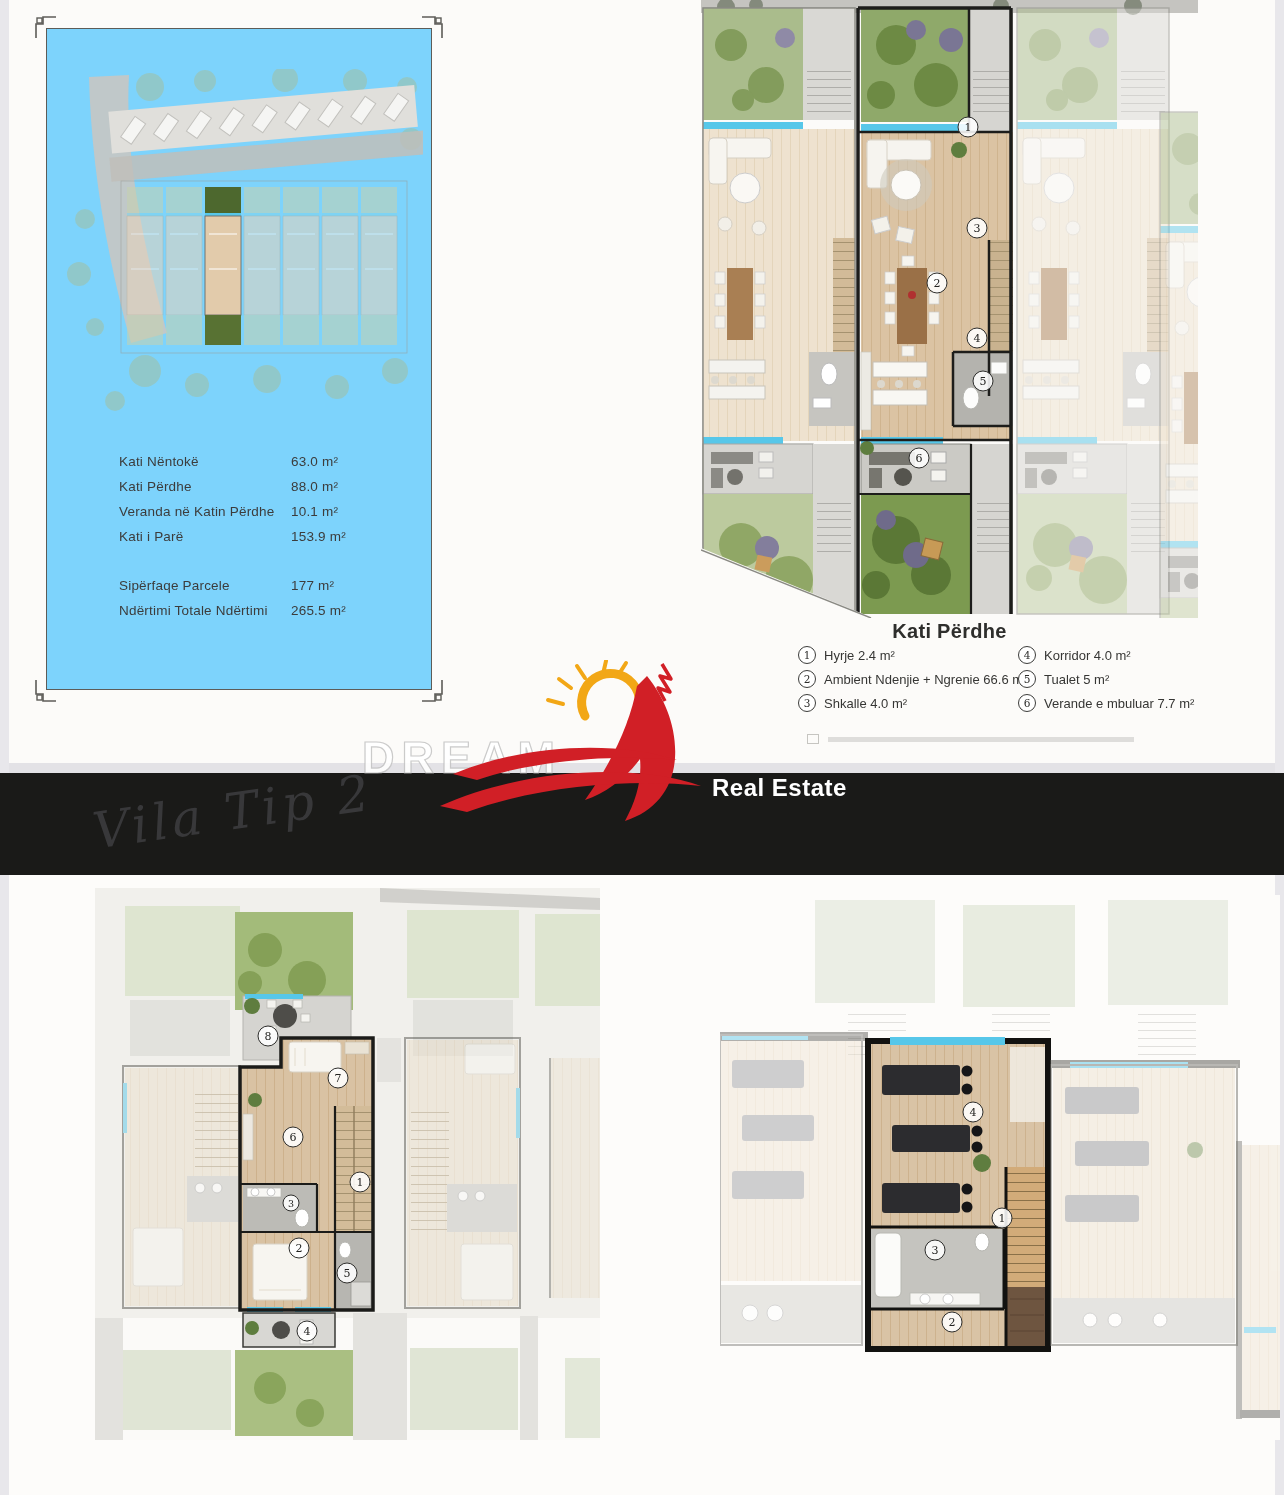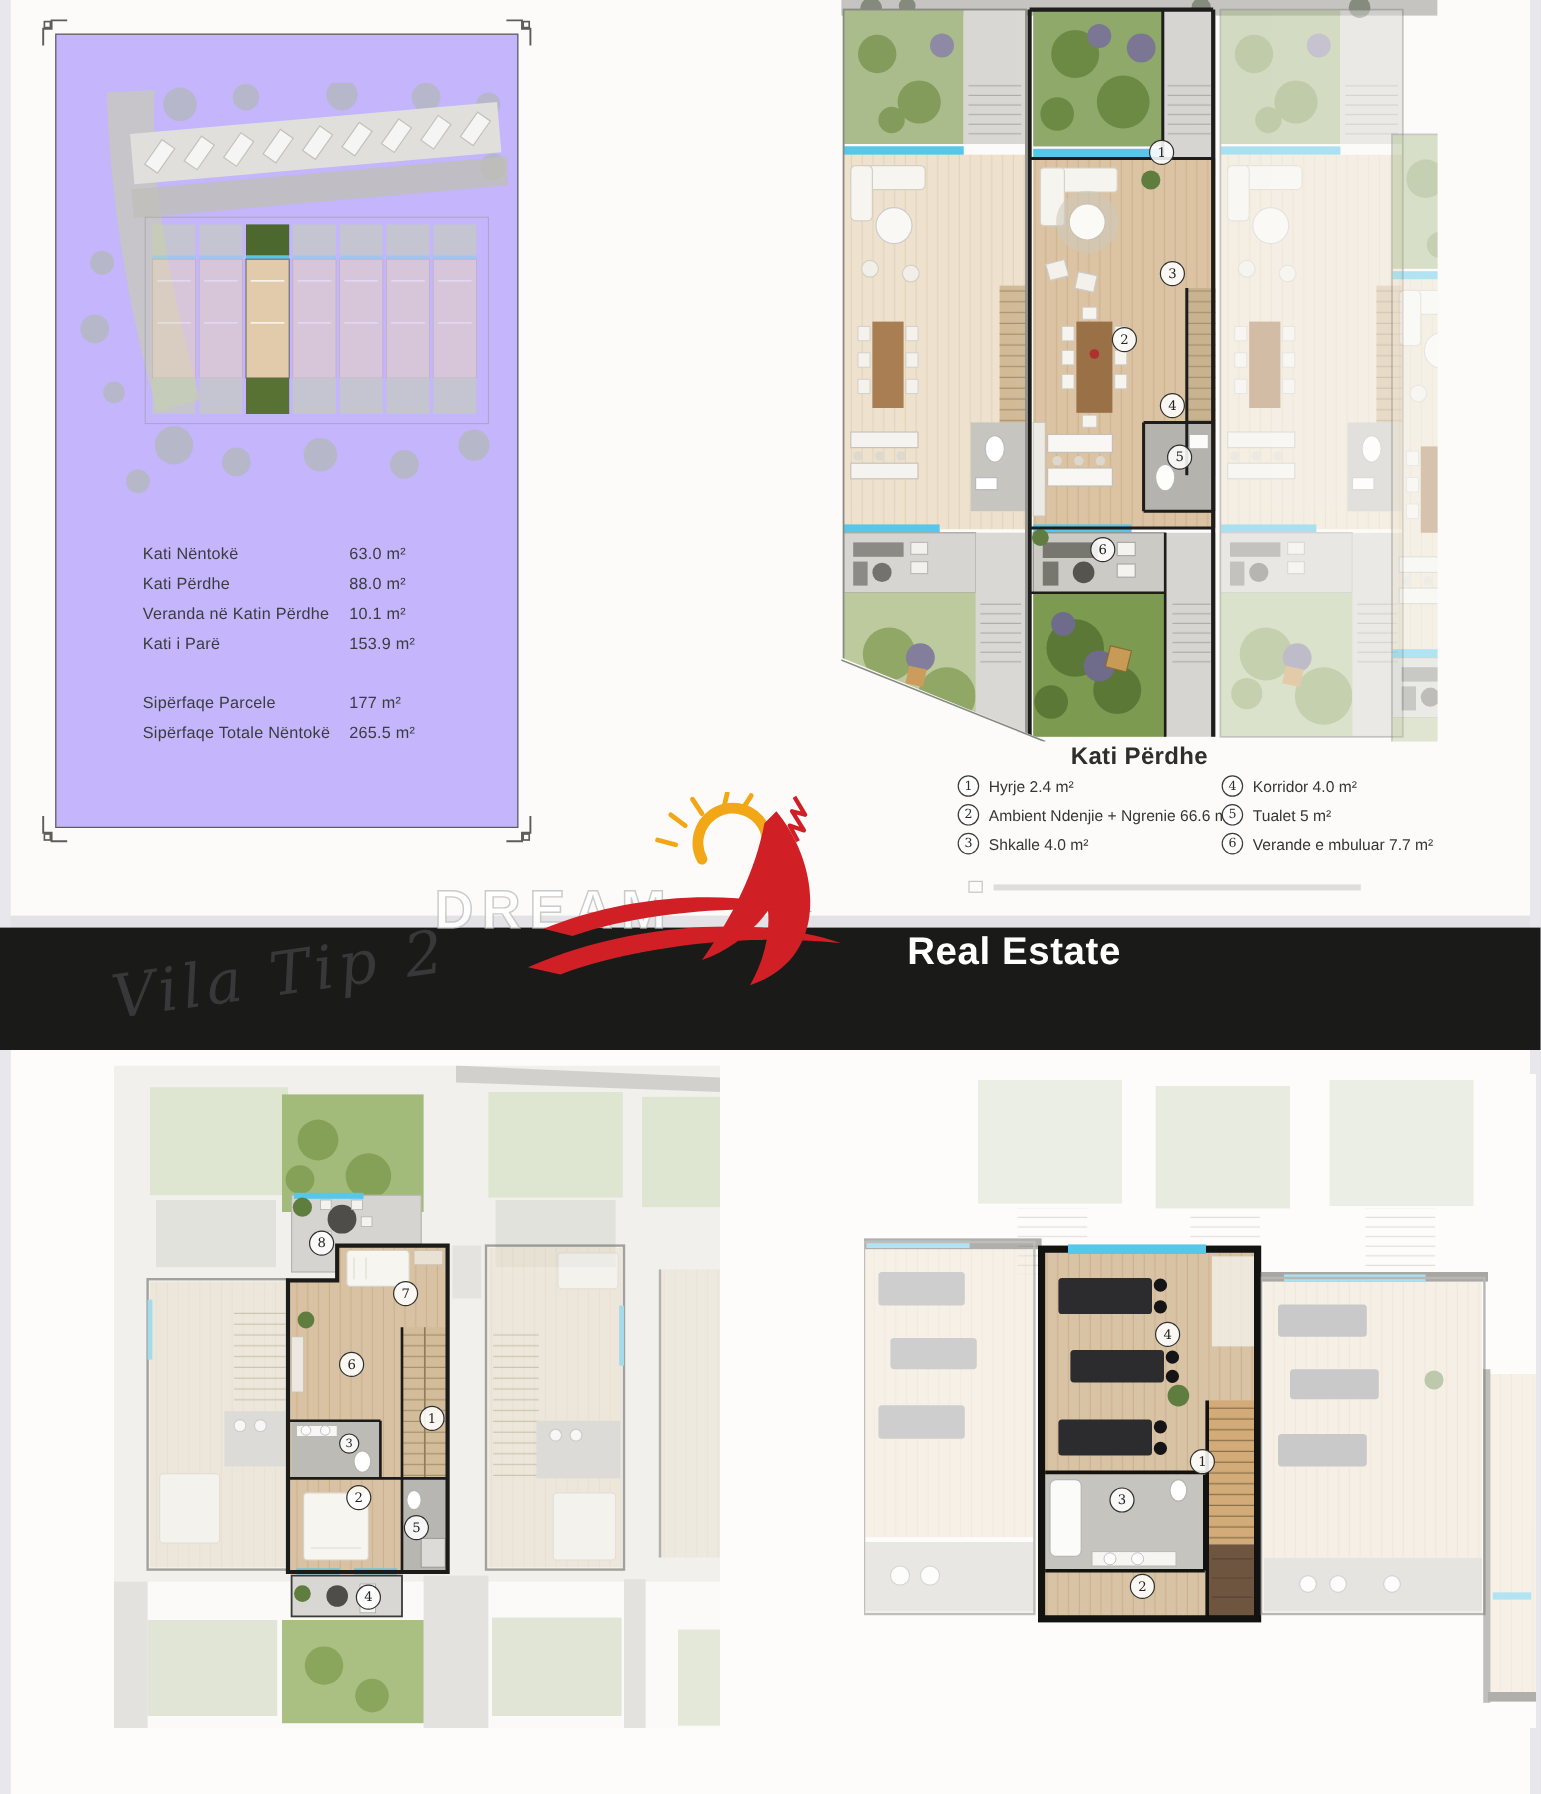--- a/index.html
+++ b/index.html
@@ -5,21 +5,21 @@
   html,body{margin:0;padding:0;}
   body{font-family:"Liberation Sans",sans-serif;background:#e3e2e6;}
   .page{position:relative;width:1284px;height:1495px;background:#e3e2e6;overflow:hidden;margin:0 auto;}
   .edge{position:absolute;top:0;bottom:0;width:9px;background:#e8e7eb;z-index:0;}
   .edge.left{left:0;} .edge.right{right:0;}
 
   
   .top-panel{position:absolute;left:9px;top:0;width:1266px;height:763px;background:#fcfbf9;z-index:1;}
 
   
-  .site-frame{position:absolute;left:37px;top:28px;width:384px;height:660px;border:1.6px solid #5d5c58;background:#c4b5fd;}
+  .site-frame{position:absolute;left:37px;top:28px;width:384px;height:660px;border:1.6px solid #5d5c58;background:#7dd3fc;}
   .fc{position:absolute;width:24px;height:24px;}
   .fc svg{display:block;}
   .fc.tl{left:-14px;top:-14px;}
   .fc.tr{right:-14px;top:-14px;transform:scaleX(-1);}
   .fc.bl{left:-14px;bottom:-14px;transform:scaleY(-1);}
   .fc.br{right:-14px;bottom:-14px;transform:scale(-1,-1);}
 
   .site-svg{position:absolute;left:8px;top:40px;}
 
   
@@ -47,21 +47,21 @@
   .banner{position:absolute;left:0;top:773px;width:1284px;height:102px;background:#1a1a18;z-index:2;}
   .script-title{position:absolute;left:92px;top:10px;font-family:"DejaVu Serif",serif;font-style:italic;font-size:50px;color:#3c3c3e;transform:rotate(-8deg);letter-spacing:4px;opacity:.9;}
 
   
   .logo{position:absolute;left:360px;top:660px;width:830px;height:180px;z-index:5;pointer-events:none;}
   .wm{position:absolute;font-weight:bold;font-size:45px;color:rgba(255,255,255,.88);
       -webkit-text-stroke:1.2px rgba(185,185,185,.75);text-stroke:1.2px rgba(185,185,185,.75);}
   .wm-left{left:2px;top:72px;letter-spacing:7px;}
   .wm-right{left:330px;top:70px;letter-spacing:27px;}
   .eagle{position:absolute;left:75px;top:0;}
-  .tagline{position:absolute;left:352px;top:114px;font-size:32px;font-weight:bold;color:#ffffff;letter-spacing:.5px;margin-left:44px;}
+  .tagline{position:absolute;left:352px;top:114px;font-size:24px;font-weight:bold;color:#ffffff;letter-spacing:.5px;}
 
   
   .bottom-area{position:absolute;left:9px;top:875px;width:1266px;height:620px;background:#fdfcfa;z-index:1;}
   .ff-plan{position:absolute;left:86px;top:13px;width:505px;height:552px;}
   .bs-plan{position:absolute;left:711px;top:20px;width:560px;height:545px;}
 
   
   .marker{position:absolute;width:19px;height:19px;border:1.4px solid #2f2f2d;border-radius:50%;
           background:rgba(255,255,255,.88);color:#232321;font:11px "DejaVu Serif",serif;
           display:flex;align-items:center;justify-content:center;transform:translate(-50%,-50%);}
@@ -214,21 +214,21 @@
         <div class="at-row">
             <span class="lbl">Kati i Parë</span>
             <span class="val">153.9 m²</span>
           </div>
         <div class="at-gap"></div>
         <div class="at-row">
             <span class="lbl">Sipërfaqe Parcele</span>
             <span class="val">177 m²</span>
           </div>
         <div class="at-row">
-            <span class="lbl">Sipërfaqe Totale Nëntokë</span>
+            <span class="lbl">Ndërtimi Totale Ndërtimi</span>
             <span class="val">265.5 m²</span>
           </div>
       </div>
     </div>
 
     <div class="gf-plan">
       <svg width="497" height="618" viewBox="0 0 497 618">
         <defs>
           <pattern id="gfW" width="9" height="60" patternUnits="userSpaceOnUse">
               <rect width="9" height="60" fill="#dbc3a3"></rect>

